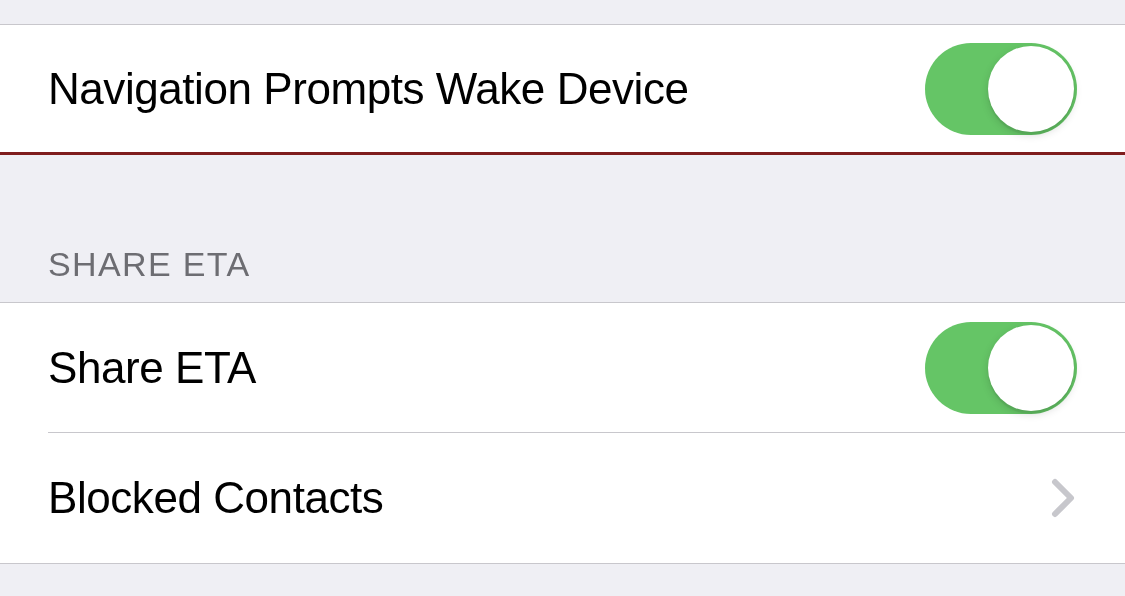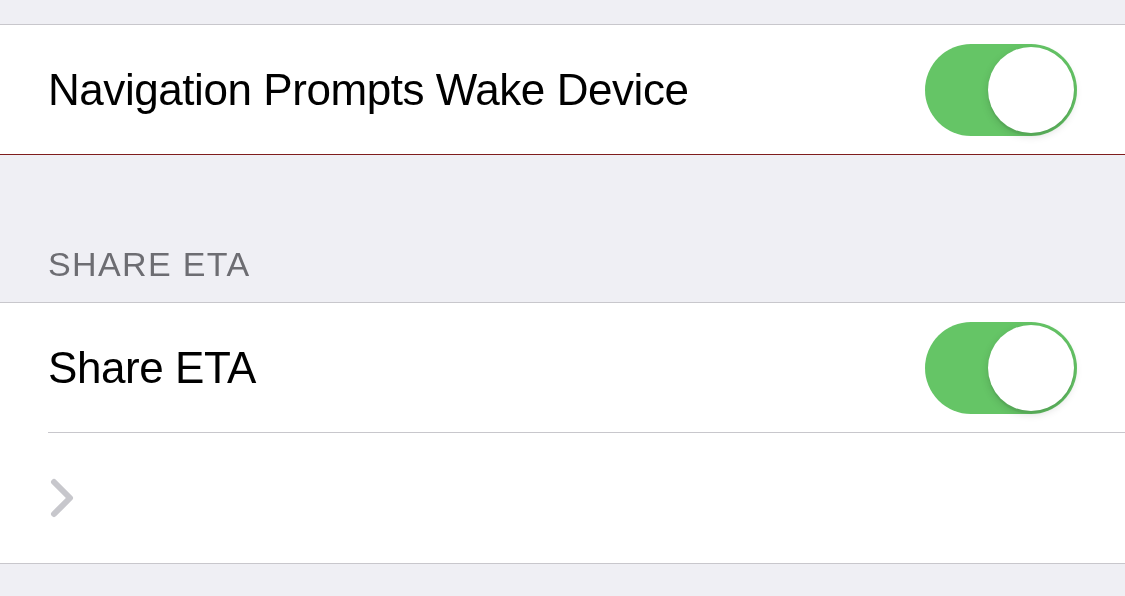--- a/index.html
+++ b/index.html
@@ -19,21 +19,21 @@
       background: #efeff4;
       border-bottom: 1px solid #c8c7cc;
     }
     .section-row {
       background: #ffffff;
       display: flex;
       align-items: center;
       justify-content: space-between;
       padding: 0 48px;
       height: 130px;
-      border-bottom: 1px solid #7f1d1d;
+      border-bottom: 3px solid #7f1d1d;
     }
     .section-row.with-inset-border {
       border-bottom: none;
       position: relative;
     }
     .section-row.with-inset-border::after {
       content: "";
       position: absolute;
       left: 48px;
       right: 0;
@@ -118,20 +118,21 @@
 </div>
 
 <div class="section-row with-inset-border">
   <span class="row-label">Share ETA</span>
   <div class="toggle">
     <div class="toggle-knob"></div>
   </div>
 </div>
 
 <div class="section-row group-last">
+  <span class="row-label">Blocked Contacts</span>
   <div class="chevron">
     <svg viewBox="0 0 12 20" fill="none">
       <path d="M2 2 L10 10 L2 18" stroke="#c7c7cc" stroke-width="3" stroke-linecap="round" stroke-linejoin="round"></path>
     </svg>
   </div>
 </div>
 
 <div class="spacer-bottom"></div>
 
 </body></html>

